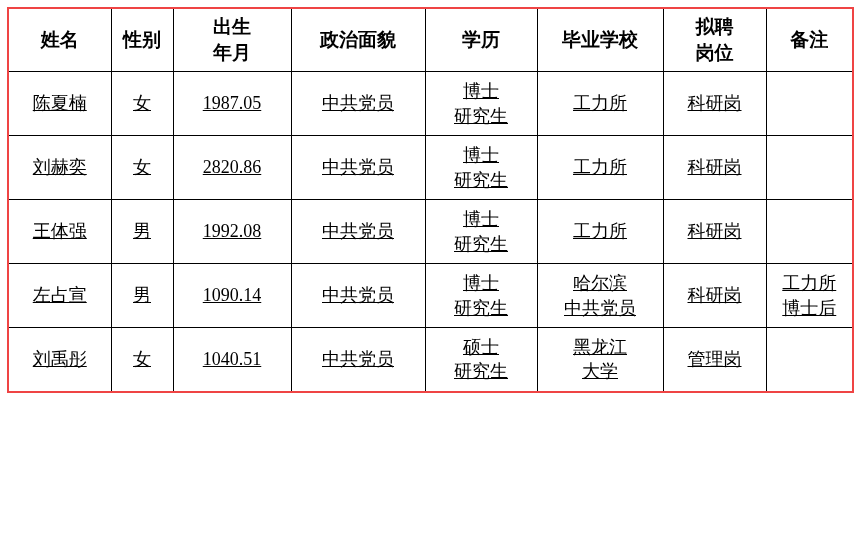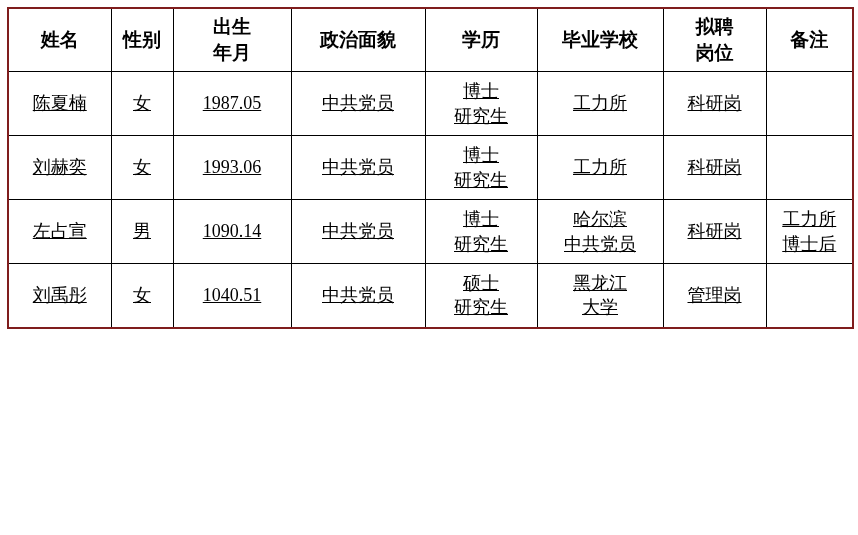--- a/index.html
+++ b/index.html
@@ -10,21 +10,21 @@
   body {
     width: 858px;
     height: 535px;
     overflow: hidden;
   }
   table.doc-table {
     border-collapse: collapse;
     table-layout: fixed;
     margin: 7px 0 0 7px;
     width: 845px;
-    border: 2px solid #7f1d1d;
+    border: 2px solid #ef4444;
     color: #000000;
     font-family: "Liberation Serif", "DejaVu Serif", serif;
   }
   table.doc-table th,
   table.doc-table td {
     border: 1px solid #000000;
     text-align: center;
     vertical-align: middle;
     white-space: pre-line;
     padding: 0 2px;
@@ -81,21 +81,32 @@
         <td>中共党员</td>
         <td>博士
 研究生</td>
         <td>工力所</td>
         <td>科研岗</td>
         <td></td>
       </tr>
       <tr>
         <td>刘赫奕</td>
         <td>女</td>
-        <td>1993.06</td>
+        <td>2820.86</td>
+        <td>中共党员</td>
+        <td>博士
+研究生</td>
+        <td>工力所</td>
+        <td>科研岗</td>
+        <td></td>
+      </tr>
+      <tr>
+        <td>王体强</td>
+        <td>男</td>
+        <td>1992.08</td>
         <td>中共党员</td>
         <td>博士
 研究生</td>
         <td>工力所</td>
         <td>科研岗</td>
         <td></td>
       </tr>
       <tr>
         <td>左占宣</td>
         <td>男</td>

